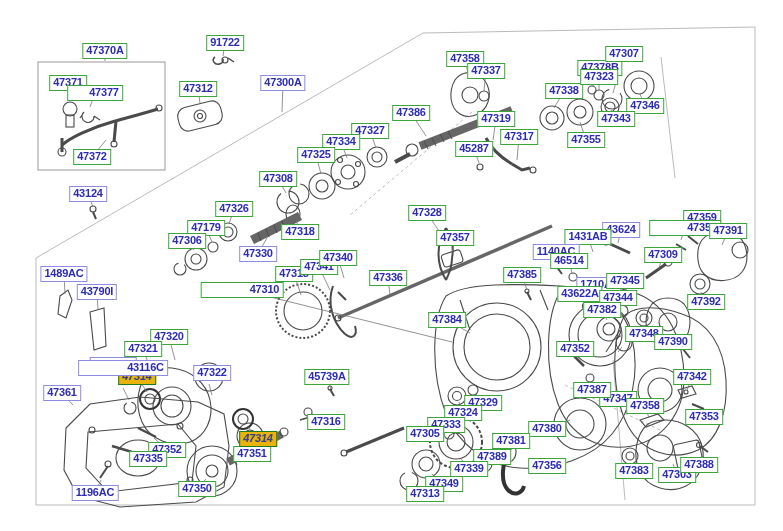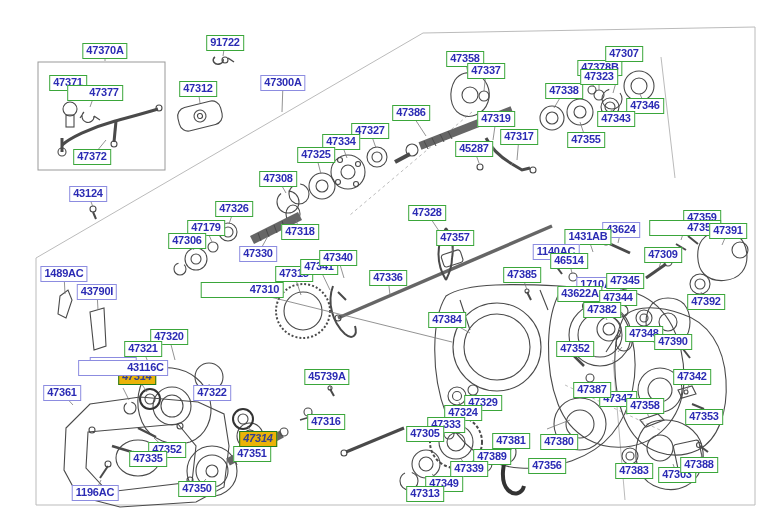--- a/index.html
+++ b/index.html
@@ -398,40 +398,40 @@
       <div class="plabel" style="left: 618px; top: 298px;">47344</div>
       <div class="plabel" style="left: 602px; top: 310px;">47382</div>
       <div class="plabel" style="left: 706px; top: 302px;">47392</div>
       <div class="plabel" style="left: 644px; top: 334px;">47348</div>
       <div class="plabel" style="left: 673px; top: 342px;">47390</div>
       <div class="plabel" style="left: 618px; top: 352px; margin-top: 47px;">47347</div>
       <div class="plabel" style="left: 575px; top: 349px;">47352</div>
       <div class="plabel" style="left: 592px; top: 390px;">47387</div>
       <div class="plabel" style="left: 522px; top: 275px;">47385</div>
       <div class="plabel" style="left: 447px; top: 320px;">47384</div>
-      <div class="plabel" style="left: 547px; top: 442px; margin-left: 12px;">47380</div>
+      <div class="plabel" style="left: 547px; top: 429px;">47380</div>
       <div class="plabel" style="left: 692px; top: 377px;">47342</div>
       <div class="plabel" style="left: 645px; top: 406px;">47358</div>
       <div class="plabel" style="left: 704px; top: 417px;">47353</div>
       <div class="plabel" style="left: 634px; top: 471px;">47383</div>
       <div class="plabel" style="left: 677px; top: 475px;">47303</div>
       <div class="plabel" style="left: 699px; top: 465px;">47388</div>
       <div class="plabel" style="left: 547px; top: 466px;">47356</div>
       <div class="plabel" style="left: 483px; top: 403px; text-align: center;">47329</div>
       <div class="plabel" style="left: 463px; top: 413px;">47324</div>
       <div class="plabel" style="left: 446px; top: 425px;">47333</div>
       <div class="plabel" style="left: 425px; top: 434px;">47305</div>
       <div class="plabel" style="left: 511px; top: 441px;">47381</div>
       <div class="plabel" style="left: 492px; top: 457px;">47389</div>
       <div class="plabel" style="left: 469px; top: 469px;">47339</div>
       <div class="plabel" style="left: 444px; top: 484px;">47349</div>
       <div class="plabel" style="left: 425px; top: 494px;">47313</div>
       <div class="plabel" style="left: 327px; top: 377px;">45739A</div>
       <div class="plabel" style="left: 326px; top: 422px;">47316</div>
-      <div class="plabel blue" style="left: 212px; top: 393px;">47322</div>
+      <div class="plabel blue" style="left: 212px; top: 373px;">47322</div>
       <div class="plabel" style="left: 169px; top: 337px;">47320</div>
       <div class="plabel" style="left: 143px; top: 349px;">47321</div>
       <div class="plabel blue" style="left: 113px; top: 365px;">1123GX</div>
       <div class="plabel highlight" style="left: 137px; top: 377px;">47314</div>
       <div class="plabel blue" style="left: 123px; top: 368px; padding-left: 48px;">43116C</div>
       <div class="plabel blue" style="left: 62px; top: 393px;">47361</div>
       <div class="plabel blue" style="left: 64px; top: 274px;">1489AC</div>
       <div class="plabel blue" style="left: 97px; top: 292px;">43790I</div>
       <div class="plabel" style="left: 167px; top: 450px;">47352</div>
       <div class="plabel" style="left: 148px; top: 459px;">47335</div>

